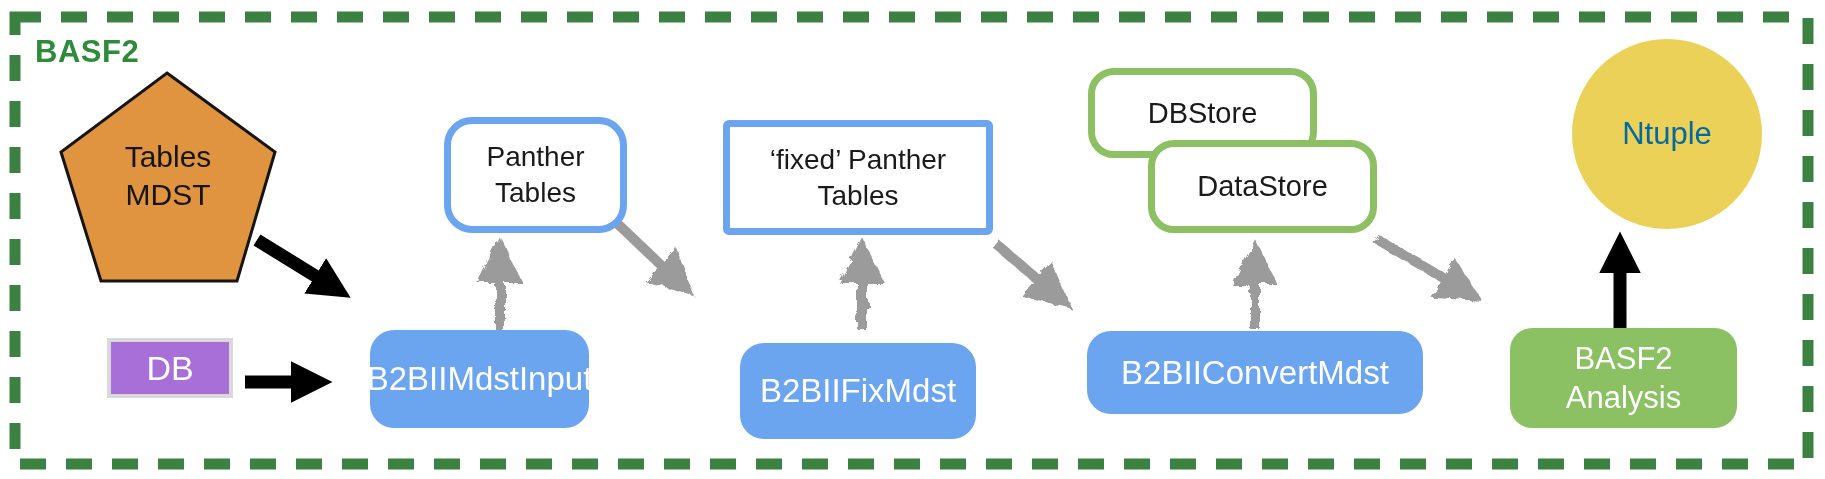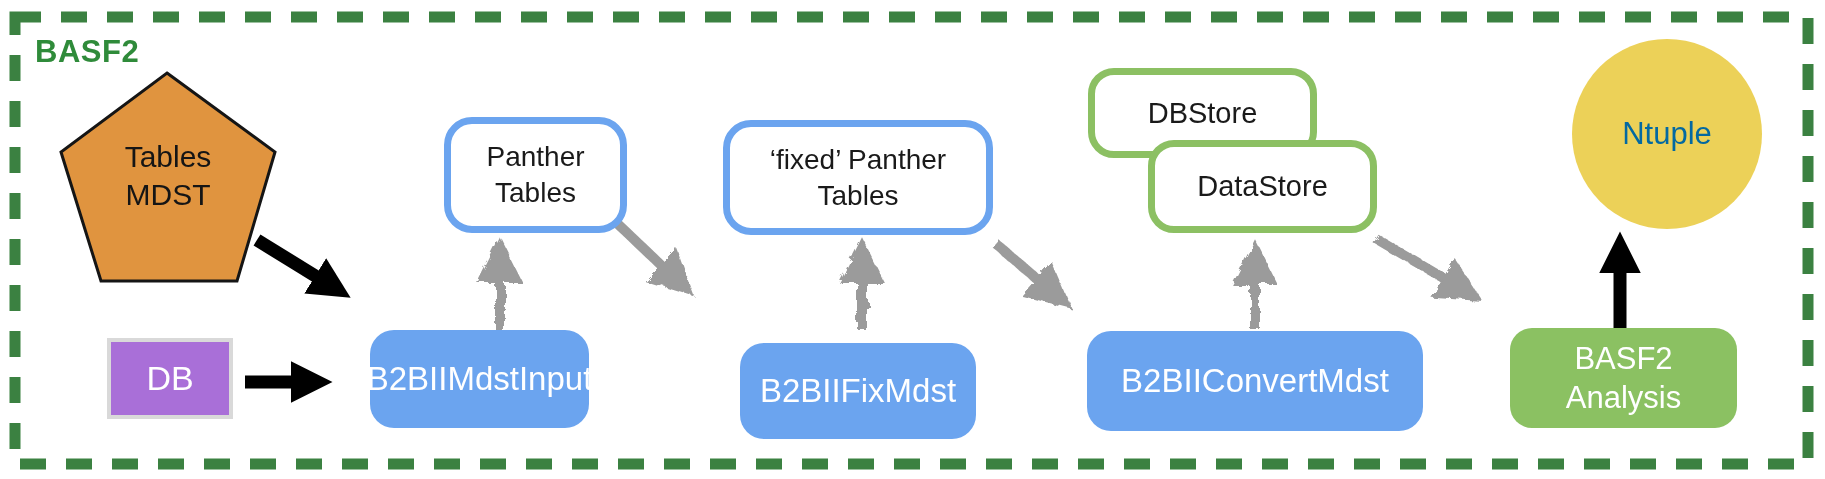--- a/index.html
+++ b/index.html
@@ -10,35 +10,35 @@
   .layer{position:absolute;left:0;top:0;}
   .abs{position:absolute;box-sizing:border-box;display:flex;align-items:center;justify-content:center;text-align:center;}
   .prelines{white-space:pre-line;}
   .frame-label{
     left:35px;top:34px;font-size:31px;font-weight:bold;color:#2f8b3a;letter-spacing:0.5px;
   }
   .belle-text{
     left:88px;top:138px;width:160px;font-size:30px;line-height:38px;color:#151515;
   }
   .db-box{
-    left:107px;top:338px;width:126px;height:81px;background:#a96fd8;border:4px solid #d9d9d9;
+    left:107px;top:338px;width:126px;height:60px;background:#a96fd8;border:4px solid #d9d9d9;
     color:#ffffff;font-size:34px;
   }
   .module{
     background:#6ba4ef;border-radius:24px;color:#ffffff;font-size:33px;
   }
   .mdstinput{left:370px;top:330px;width:219px;height:98px;}
   .fixmdst{left:740px;top:331px;width:236px;height:96px;margin-top:12px;}
-  .convertmdst{left:1087px;top:331px;width:336px;height:100px;}
+  .convertmdst{left:1087px;top:331px;width:336px;height:83px;}
   .tablebox{
     background:#ffffff;border:7px solid #6ba4ef;border-radius:28px;color:#1a1a1a;
     font-size:28px;line-height:36px;
   }
   .panther{left:412px;top:117px;width:183px;height:116px;margin-left:32px;}
-  .fixedpanther{left:723px;top:120px;width:270px;height:115px;}
+  .fixedpanther{left:723px;top:120px;width:270px;height:115px;border-radius:6px;}
   .storebox{
     background:#ffffff;border:7px solid #8cc063;border-radius:26px;color:#1a1a1a;font-size:29px;
   }
   .dbstore{left:1088px;top:68px;width:229px;height:90px;z-index:2;}
   .datastore{left:1148px;top:140px;width:229px;height:93px;z-index:3;}
   .ntuple{
     left:1572px;top:39px;width:190px;height:190px;border-radius:50%;background:#ecd158;
     color:#0369a1;font-size:31px;
   }
   .analysis{

